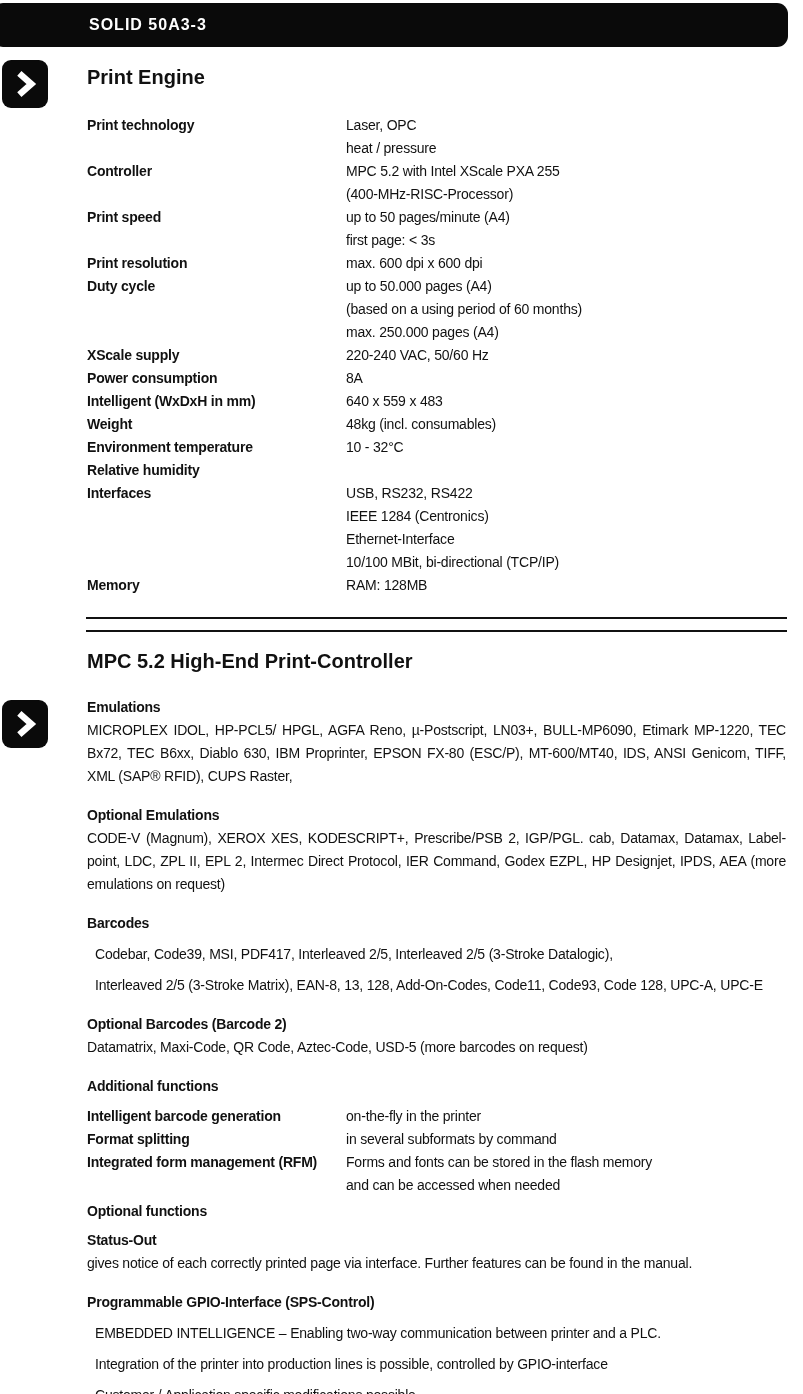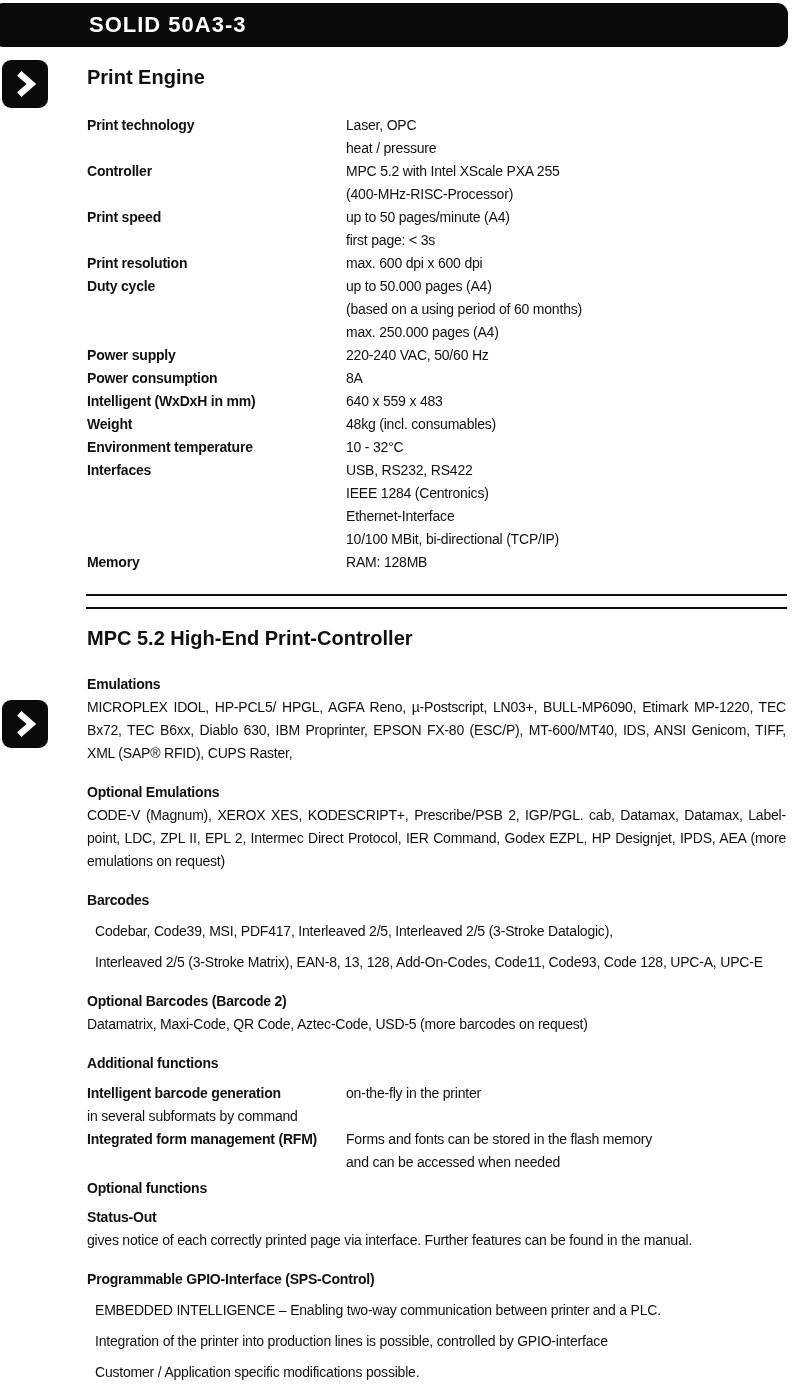--- a/index.html
+++ b/index.html
@@ -12,21 +12,21 @@
     width:803px;height:1394px;position:relative;overflow:hidden;
     background:var(--bg);color:var(--text);
     font-family:"Liberation Sans", sans-serif;
   }
   .title-bar{
     position:absolute;left:-8px;top:3px;width:796px;height:44px;
     background:var(--header-bg);border-radius:11px;
     display:flex;align-items:center;
   }
   .title-bar .title-text{
-    margin-left:97px;color:#ffffff;font-size:22px;font-weight:bold;letter-spacing:1px;
+    margin-left:97px;color:#ffffff;font-size:16px;font-weight:bold;letter-spacing:1px;
   }
   .section-marker{
     position:absolute;left:2px;width:46px;height:48px;background:var(--header-bg);
     border-radius:9px;display:flex;align-items:center;justify-content:center;
   }
   #marker-1{top:60px;}
   #marker-2{top:700px;}
   .content{
     position:absolute;left:87px;top:0;width:699px;
     font-size:14px;line-height:23px;letter-spacing:-0.2px;
@@ -104,21 +104,21 @@
       </div>
       <div class="spec-row">
         <div class="spec-label">Duty cycle</div>
         <div class="spec-values">
           <div>up to 50.000 pages (A4)</div>
           <div>(based on a using period of 60 months)</div>
           <div>max. 250.000 pages (A4)</div>
         </div>
       </div>
       <div class="spec-row">
-        <div class="spec-label">Power supply</div>
+        <div class="spec-label">XScale supply</div>
         <div class="spec-values">
           <div>220-240 VAC, 50/60 Hz</div>
         </div>
       </div>
       <div class="spec-row">
         <div class="spec-label">Power consumption</div>
         <div class="spec-values">
           <div>8A</div>
         </div>
       </div>
@@ -134,20 +134,21 @@
           <div>48kg (incl. consumables)</div>
         </div>
       </div>
       <div class="spec-row">
         <div class="spec-label">Environment temperature</div>
         <div class="spec-values">
           <div>10 - 32°C</div>
         </div>
       </div>
       <div class="spec-row">
+        <div class="spec-label">Relative humidity</div>
       </div>
       <div class="spec-row">
         <div class="spec-label">Interfaces</div>
         <div class="spec-values">
           <div>USB, RS232, RS422</div>
           <div>IEEE 1284 (Centronics)</div>
           <div>Ethernet-Interface</div>
           <div>10/100 MBit, bi-directional (TCP/IP)</div>
         </div>
       </div>
@@ -180,20 +181,21 @@
 
   <p class="subhead">Additional functions</p>
   <div class="spec-table mini-table" id="additional-functions-table">
       <div class="spec-row">
         <div class="spec-label">Intelligent barcode generation</div>
         <div class="spec-values">
           <div>on-the-fly in the printer</div>
         </div>
       </div>
       <div class="spec-row">
+        <div class="spec-label">Format splitting</div>
         <div class="spec-values">
           <div>in several subformats by command</div>
         </div>
       </div>
       <div class="spec-row">
         <div class="spec-label">Integrated form management (RFM)</div>
         <div class="spec-values">
           <div>Forms and fonts can be stored in the flash memory</div>
           <div>and can be accessed when needed</div>
         </div>

